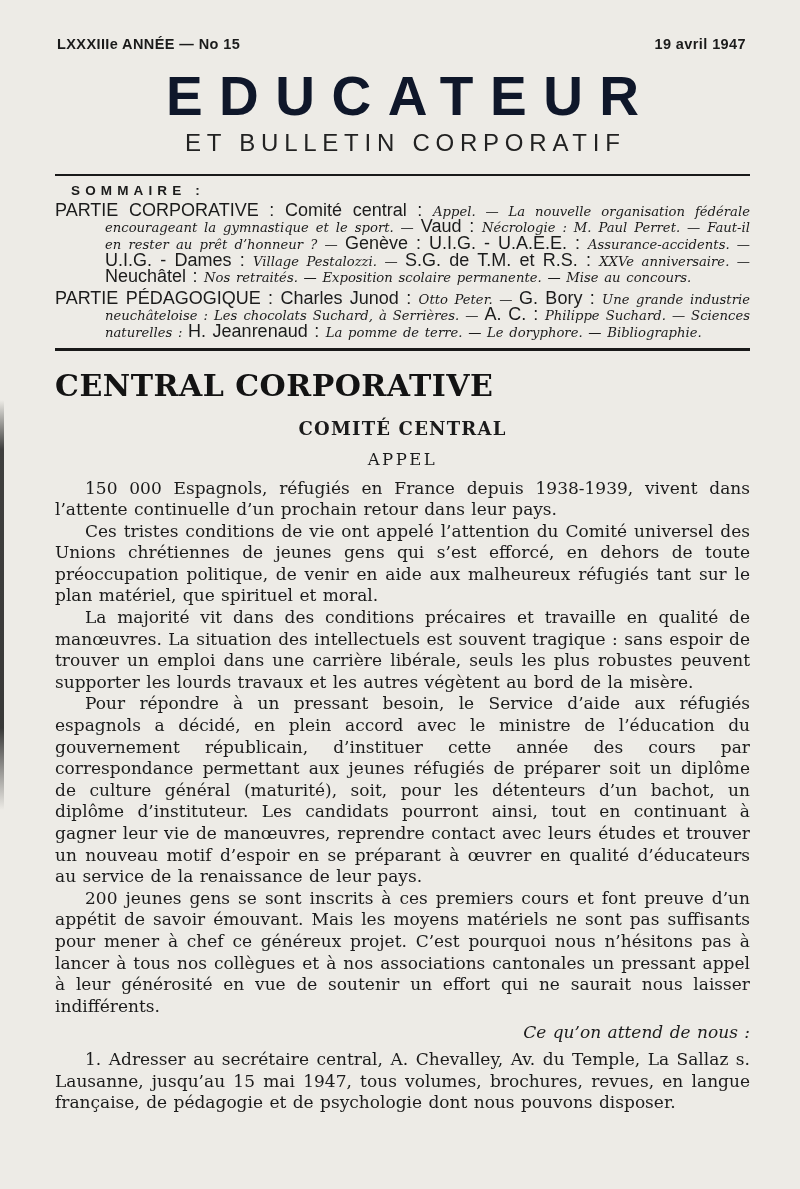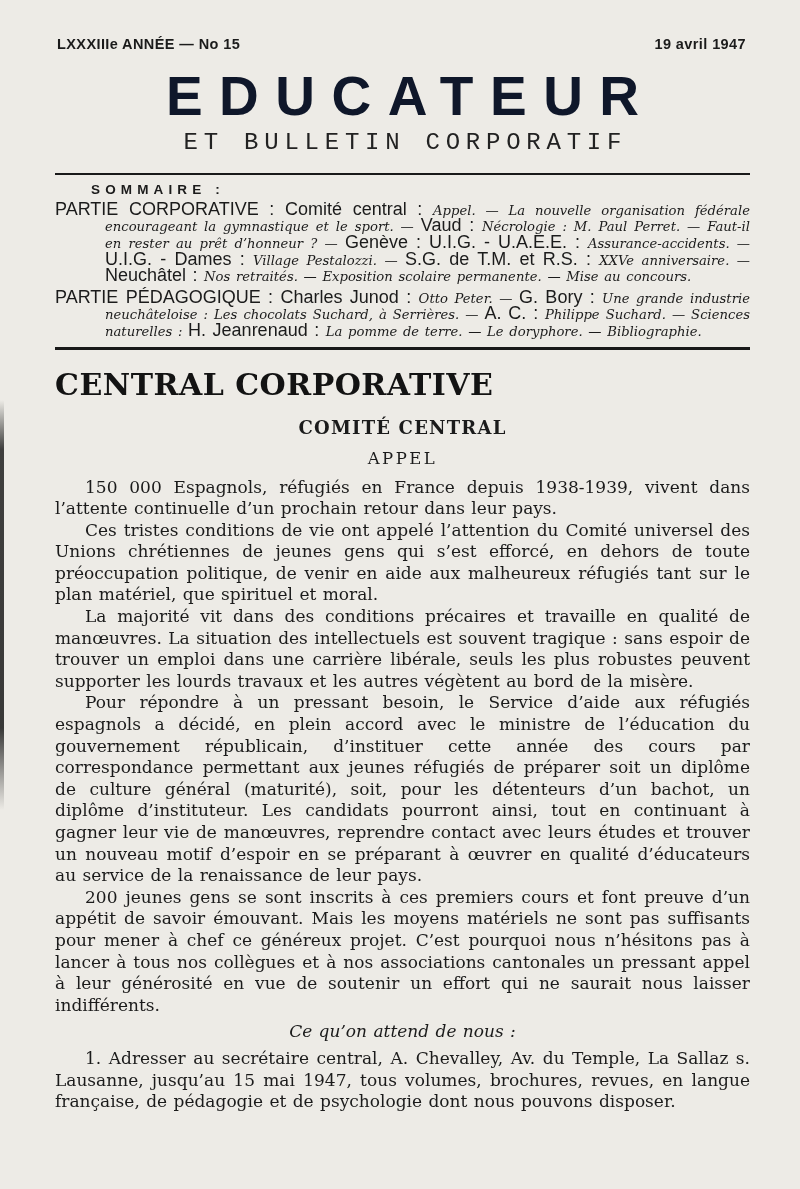--- a/index.html
+++ b/index.html
@@ -37,39 +37,39 @@
     font-family: "Liberation Sans", "DejaVu Sans", sans-serif;
     font-weight: bold;
     font-size: 55px;
     letter-spacing: .30em;
     margin: 16px 0 0 .30em; 
     line-height: 1.05;
     color: #0f172a;
   }
   .subtitle {
     text-align: center;
-    font-family: Liberation Mono, monospace;
+    font-family: Liberation Sans, sans-serif;
     font-weight: normal;
     font-size: 24px;
     letter-spacing: .24em;
     margin: 3px 0 0 .24em;
     color: #222;
   }
 
   
   .rule { border: 0; background: #191919; margin: 0; }
   .rule-thin  { height: 2px; margin-top: 17px; }
   .rule-thick { height: 3px; margin-top: 7px; }
 
   
   .sommaire { margin-top: 7px; }
   .sommaire-label {
     font-family: "Liberation Sans", "DejaVu Sans", sans-serif;
     font-weight: bold; font-size: 13.5px; letter-spacing: .38em;
-    margin-left: 36px;
+    margin-left: 16px;
   }
   .sommaire-entry {
     margin: 5px 0 0 0;
     padding-left: 50px;
     text-indent: -50px;
     font-size: 13.2px;
     line-height: 15.6px;
     text-align: justify;
     word-spacing: 1.5px;
   }
@@ -110,21 +110,21 @@
     font-size: 17px;
     line-height: 21.6px;
     text-align: justify;
     text-indent: 30px;
     word-spacing: 1px;
     hyphens: auto;
   }
   .body-text p.lead-in {
     font-style: italic;
     text-indent: 0;
-    text-align: center;
+    text-align: right;
     margin: 5px 0 5px 0;
   }
 </style>
 </head>
 <body>
 
 <div class="page">
   <div class="scan-edge"></div>
 
   <header>

